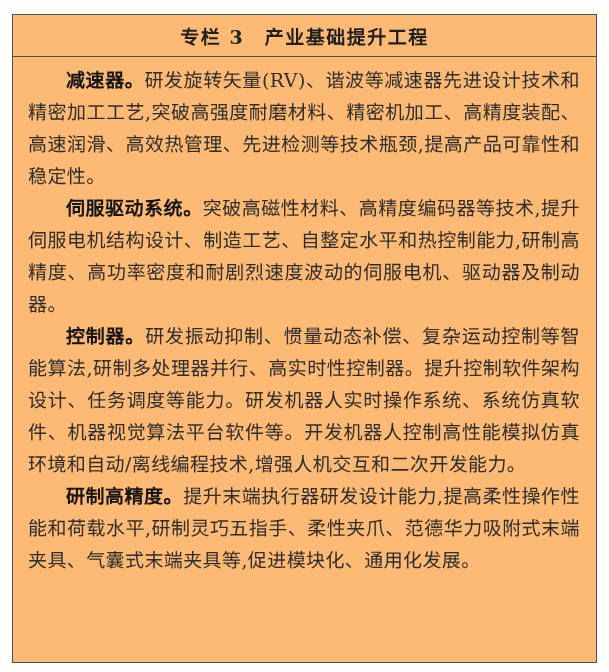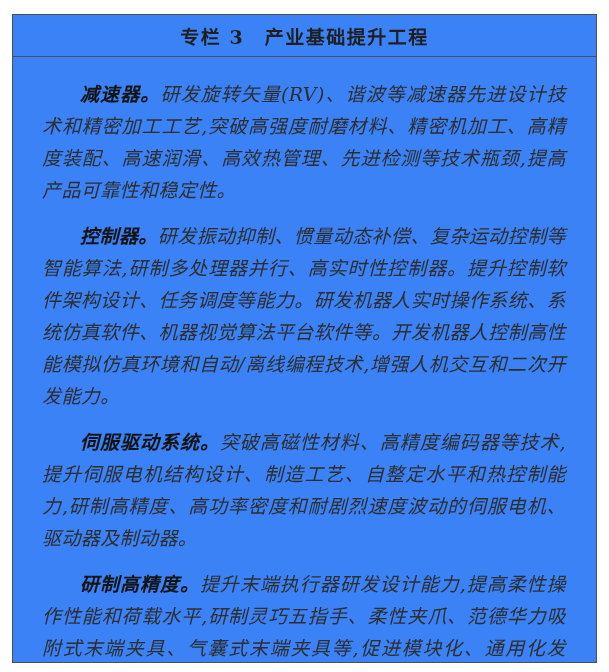--- a/index.html
+++ b/index.html
@@ -15,62 +15,61 @@
     overflow: hidden;
   }
   .panel {
     position: absolute;
     left: 12px;
     top: 14px;
     width: 585px;
     height: 649px;
     box-sizing: border-box;
     border: 1.5px solid #4f4f4f;
-    background: #3b82f6;
+    background: #fdba74;
   }
   .panel-title {
     height: 42px;
     box-sizing: border-box;
     border-bottom: 1.5px solid #4f4f4f;
     display: flex;
     align-items: center;
     justify-content: center;
     font-size: 19px;
     font-weight: bold;
     letter-spacing: 1.5px;
     color: #1f1f1f;
   }
   .panel-body {
     padding: 7px 16px 0 15px;
   }
   .para {
-    margin: 14px;
+    margin: 0;
     text-indent: 2em;
     font-size: 19px;
     line-height: 32px;
     letter-spacing: 0.4px;
     text-align: justify;
     color: #2e2e2e;
-    font-style: italic;
   }
   .para .lead {
     font-family: "DejaVu Sans", "Liberation Sans", sans-serif;
     font-weight: bold;
     color: #141414;
   }
 </style>
 </head>
 <body>
 
 <div class="panel">
   <div class="panel-title">专栏 3　产业基础提升工程</div>
 
   <div class="panel-body">
     <p class="para"><span class="lead">减速器。</span><span>研发旋转矢量(RV)、谐波等减速器先进设计技术和精密加工工艺,突破高强度耐磨材料、精密机加工、高精度装配、高速润滑、高效热管理、先进检测等技术瓶颈,提高产品可靠性和稳定性。</span></p>
 
+    <p class="para"><span class="lead">伺服驱动系统。</span><span>突破高磁性材料、高精度编码器等技术,提升伺服电机结构设计、制造工艺、自整定水平和热控制能力,研制高精度、高功率密度和耐剧烈速度波动的伺服电机、驱动器及制动器。</span></p>
+
     <p class="para"><span class="lead">控制器。</span><span>研发振动抑制、惯量动态补偿、复杂运动控制等智能算法,研制多处理器并行、高实时性控制器。提升控制软件架构设计、任务调度等能力。研发机器人实时操作系统、系统仿真软件、机器视觉算法平台软件等。开发机器人控制高性能模拟仿真环境和自动/离线编程技术,增强人机交互和二次开发能力。</span></p>
-
-    <p class="para"><span class="lead">伺服驱动系统。</span><span>突破高磁性材料、高精度编码器等技术,提升伺服电机结构设计、制造工艺、自整定水平和热控制能力,研制高精度、高功率密度和耐剧烈速度波动的伺服电机、驱动器及制动器。</span></p>
 
 
     <p class="para"><span class="lead">研制高精度。</span><span>提升末端执行器研发设计能力,提高柔性操作性能和荷载水平,研制灵巧五指手、柔性夹爪、范德华力吸附式末端夹具、气囊式末端夹具等,促进模块化、通用化发展。</span></p>
   </div>
 </div>
 
 </body></html>

